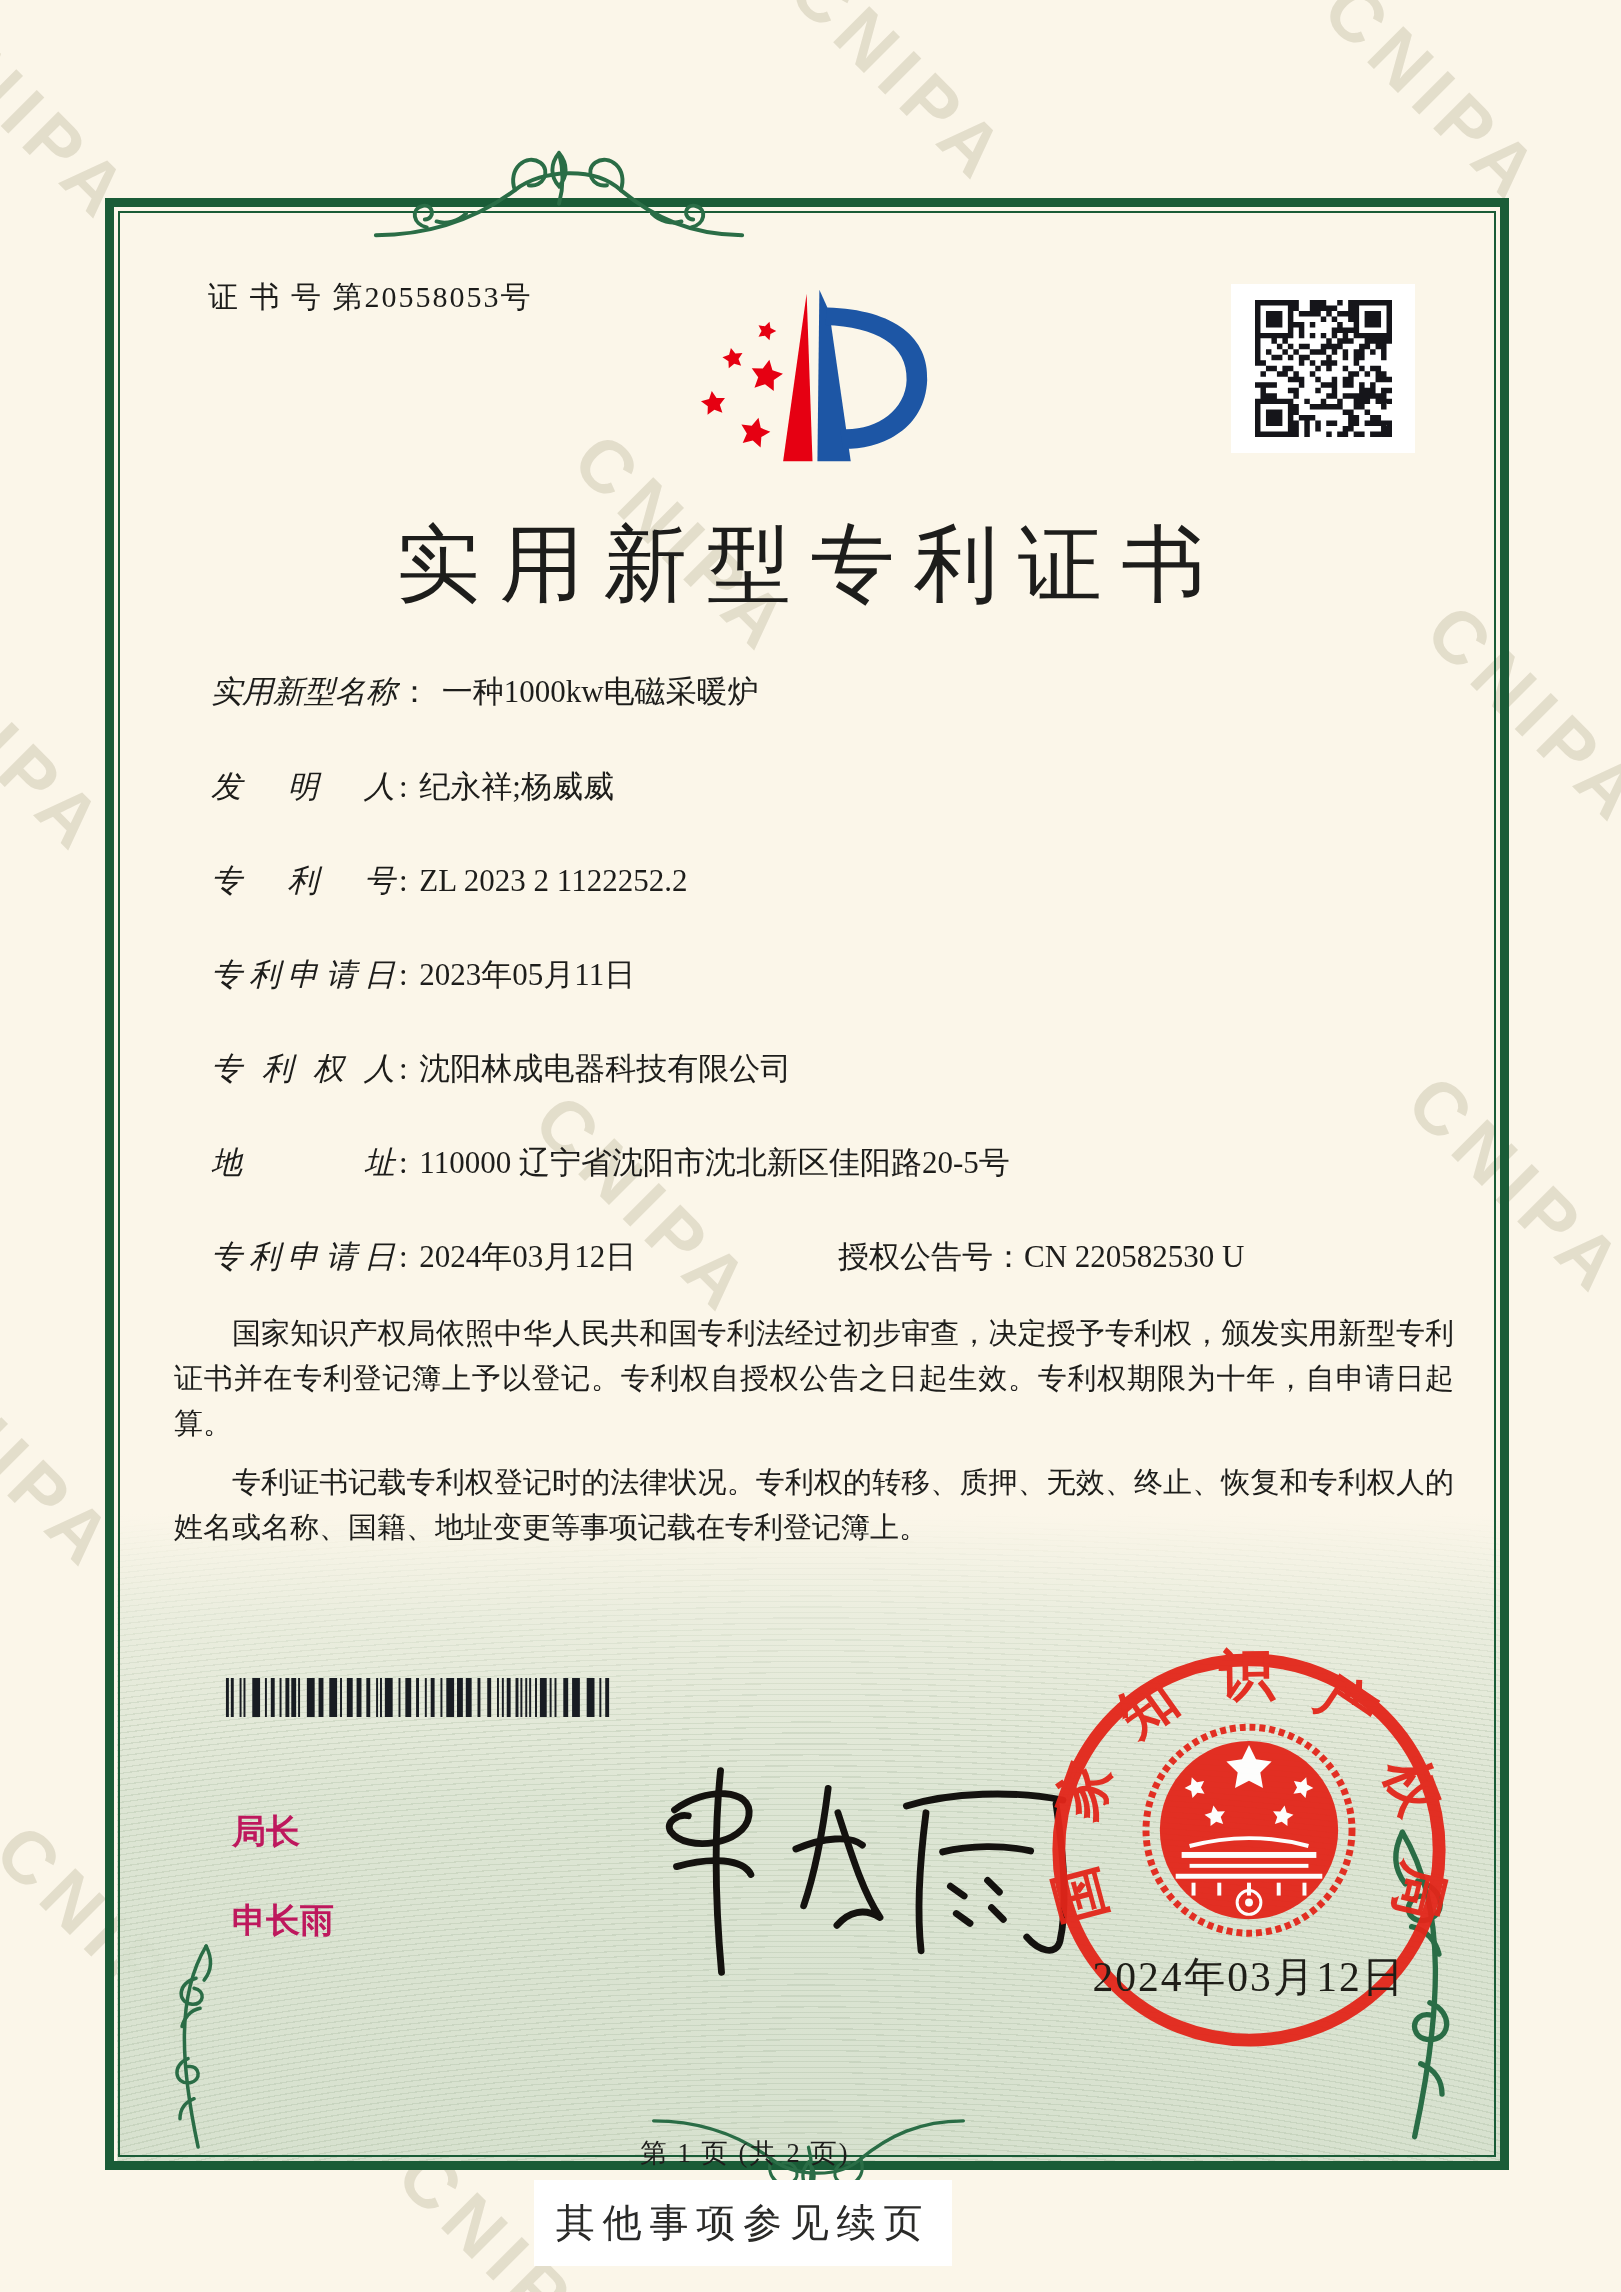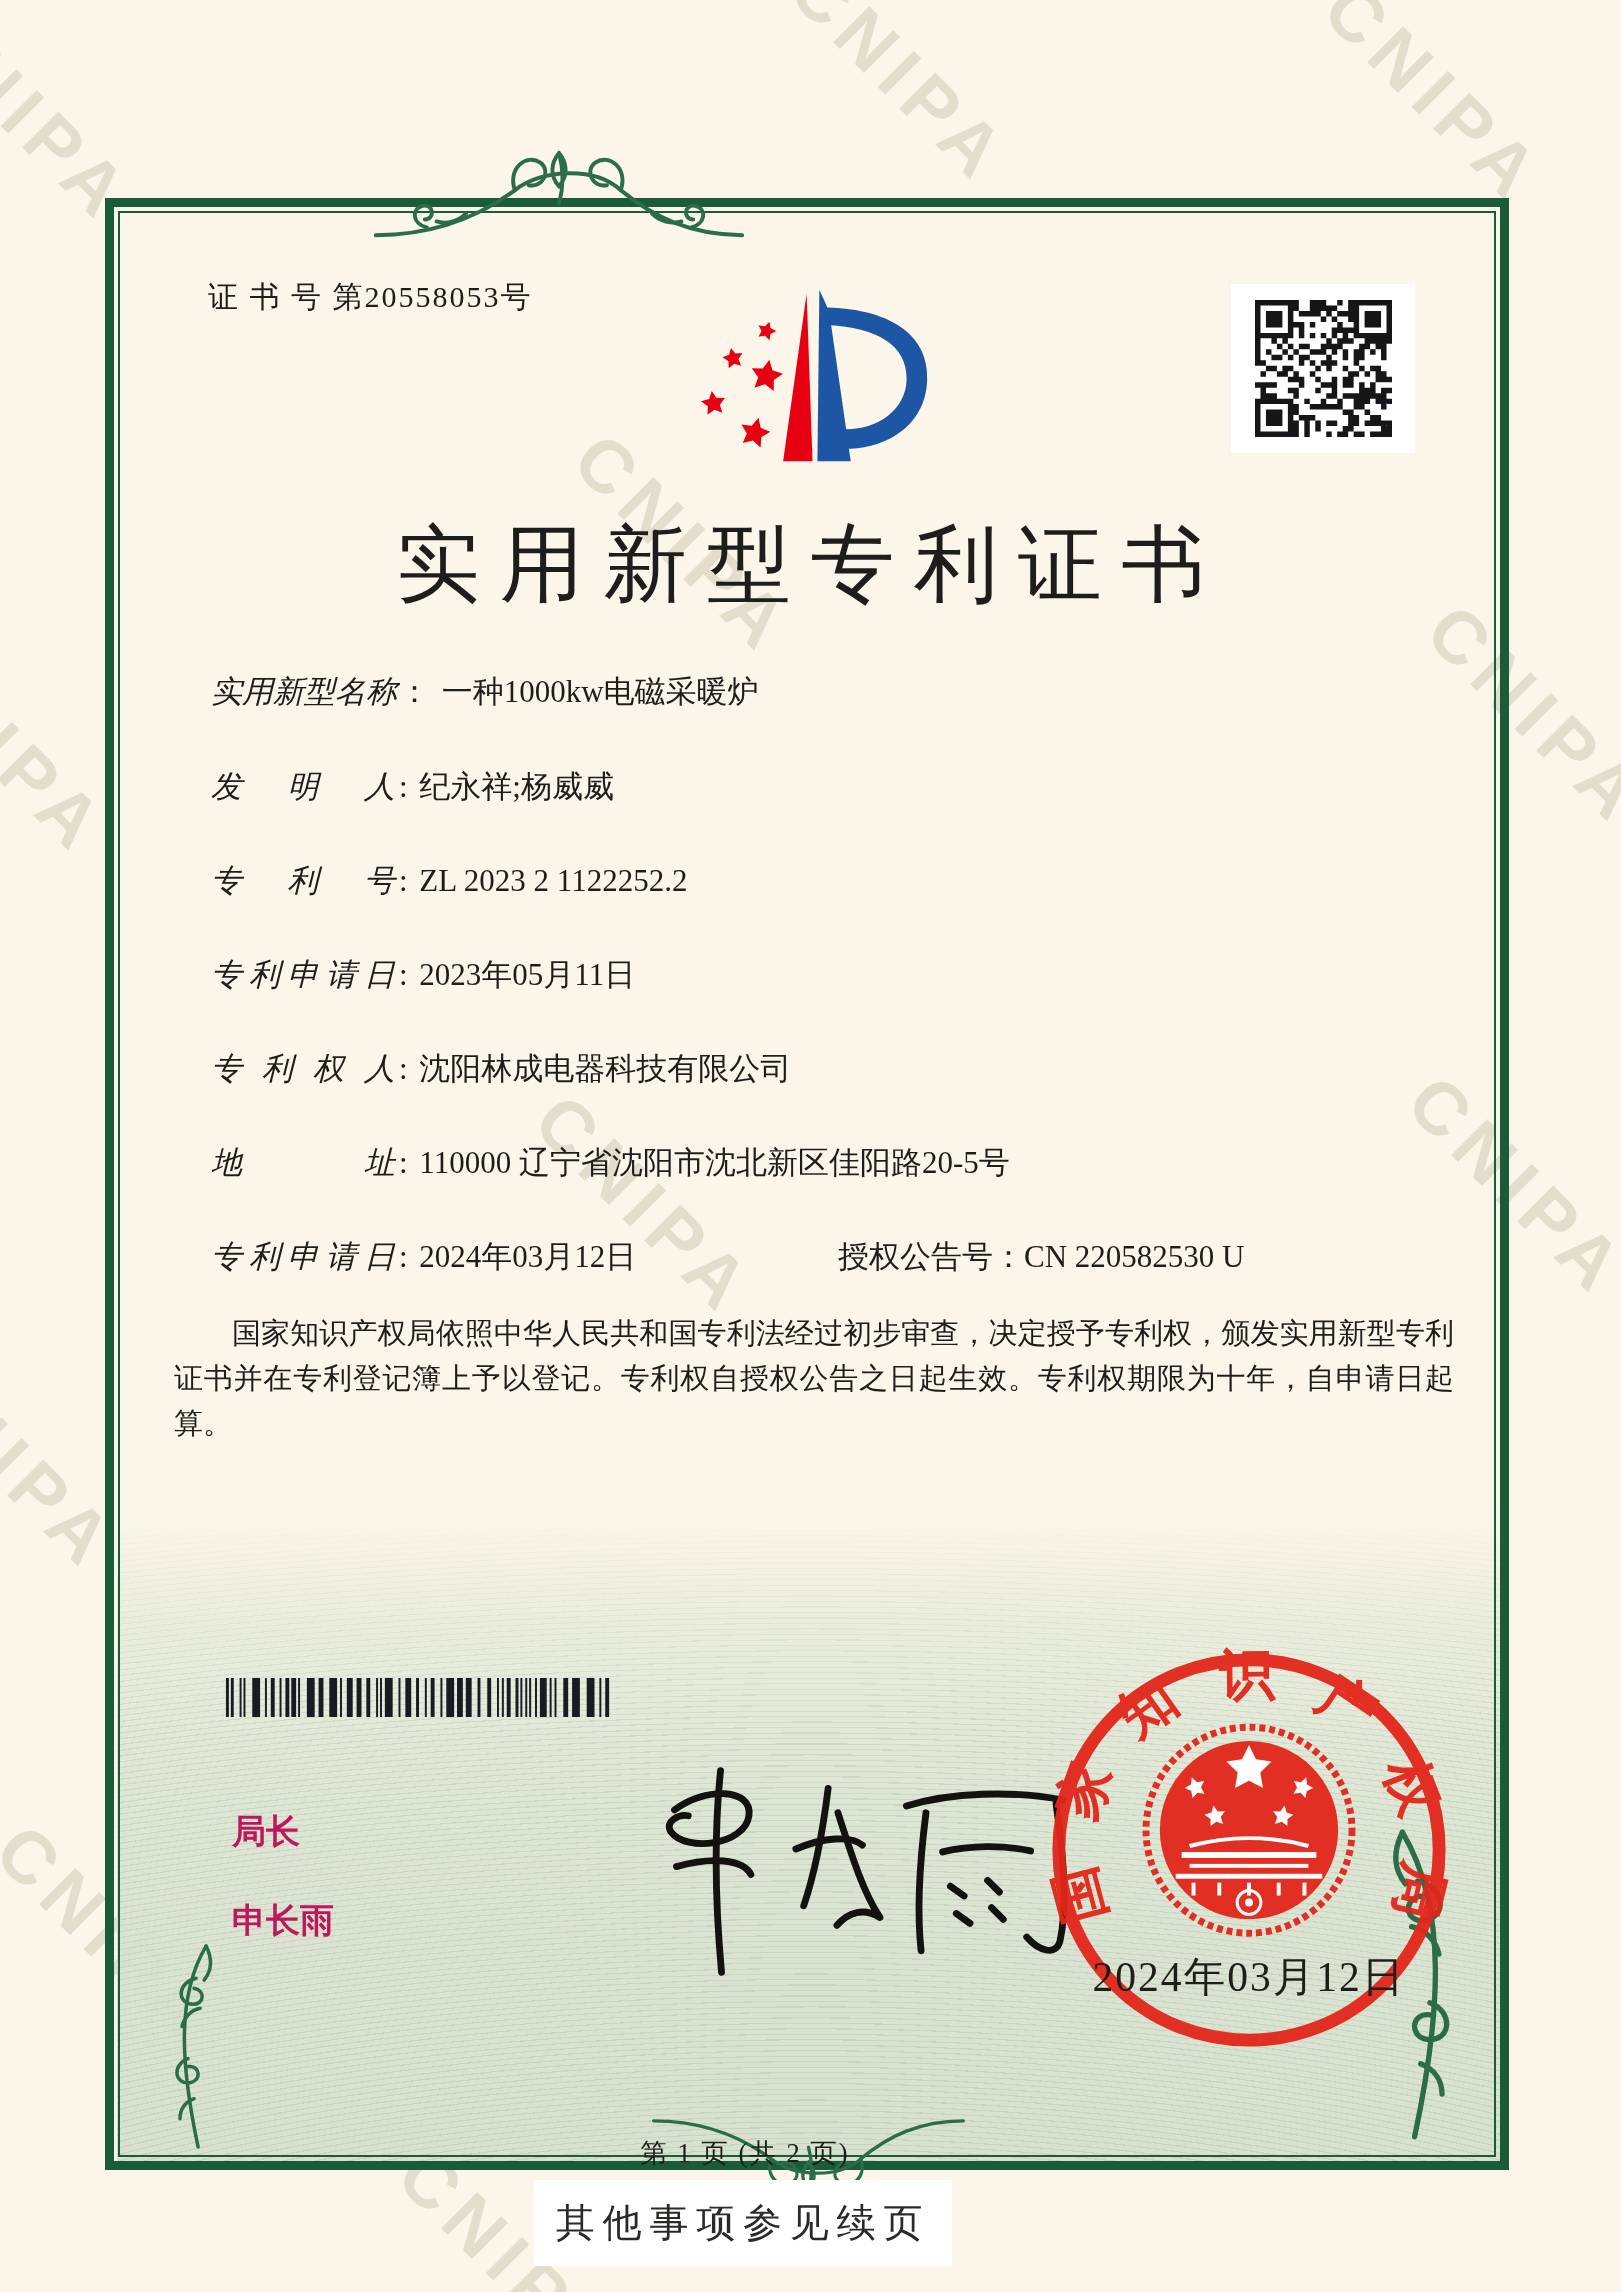--- a/index.html
+++ b/index.html
@@ -196,20 +196,21 @@
 </div>
 <div class="frow" style="top:1233px">
   <span class="flabel">专利申请日</span><span class="fsep">:</span><span class="fval">2024年03月12日</span>
 </div>
 <div class="frow" style="top:1233px;left:838px">
   <span>授权公告号</span><span>：</span><span class="fval">CN 220582530 U</span>
 </div>
 
 <div class="paras">
   <p>国家知识产权局依照中华人民共和国专利法经过初步审查，决定授予专利权，颁发实用新型专利证书并在专利登记簿上予以登记。专利权自授权公告之日起生效。专利权期限为十年，自申请日起算。</p>
+  <p>专利证书记载专利权登记时的法律状况。专利权的转移、质押、无效、终止、恢复和专利权人的姓名或名称、国籍、地址变更等事项记载在专利登记簿上。</p>
 </div>
 
 <svg class="abs" style="left:225px;top:1678px" width="388" height="39" viewBox="0 0 396 40">
   <path id="bcpath" fill="#181c22" d="M0,0h3v40h-3zM5,0h3v40h-3zM14,0h2v40h-2zM18,0h2v40h-2zM27,0h8v40h-8zM40,0h2v40h-2zM46,0h4v40h-4zM55,0h2v40h-2zM61,0h4v40h-4zM67,0h5v40h-5zM74,0h2v40h-2zM83,0h8v40h-8zM95,0h5v40h-5zM106,0h8v40h-8zM117,0h2v40h-2zM124,0h6v40h-6zM134,0h5v40h-5zM144,0h4v40h-4zM154,0h2v40h-2zM158,0h2v40h-2zM163,0h8v40h-8zM177,0h2v40h-2zM184,0h6v40h-6zM195,0h3v40h-3zM204,0h2v40h-2zM210,0h4v40h-4zM220,0h2v40h-2zM226,0h8v40h-8zM237,0h6v40h-6zM246,0h6v40h-6zM258,0h3v40h-3zM268,0h4v40h-4zM278,0h2v40h-2zM283,0h2v40h-2zM288,0h4v40h-4zM297,0h3v40h-3zM302,0h2v40h-2zM307,0h2v40h-2zM311,0h2v40h-2zM317,0h2v40h-2zM322,0h7v40h-7zM332,0h2v40h-2zM337,0h2v40h-2zM346,0h5v40h-5zM355,0h8v40h-8zM370,0h8v40h-8zM383,0h2v40h-2zM389,0h4v40h-4z"></path>
 </svg>
 
 <div class="sigtitle" style="top:1809px">局长</div>
 <div class="signame" style="top:1898px">申长雨</div>
 
 <svg class="abs" style="left:627px;top:1759px" width="461" height="225" viewBox="0 0 470 230">

